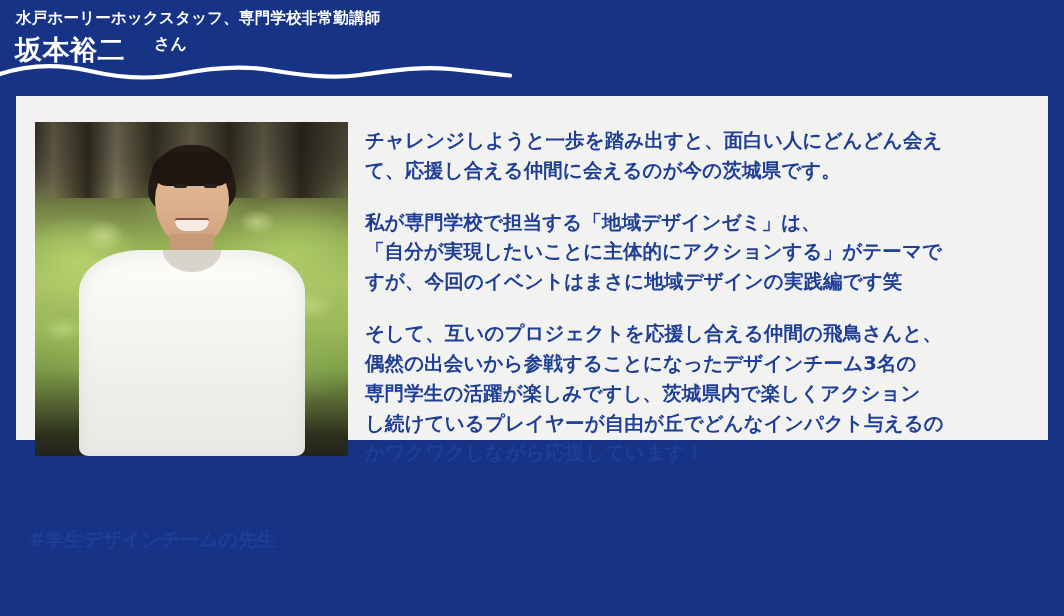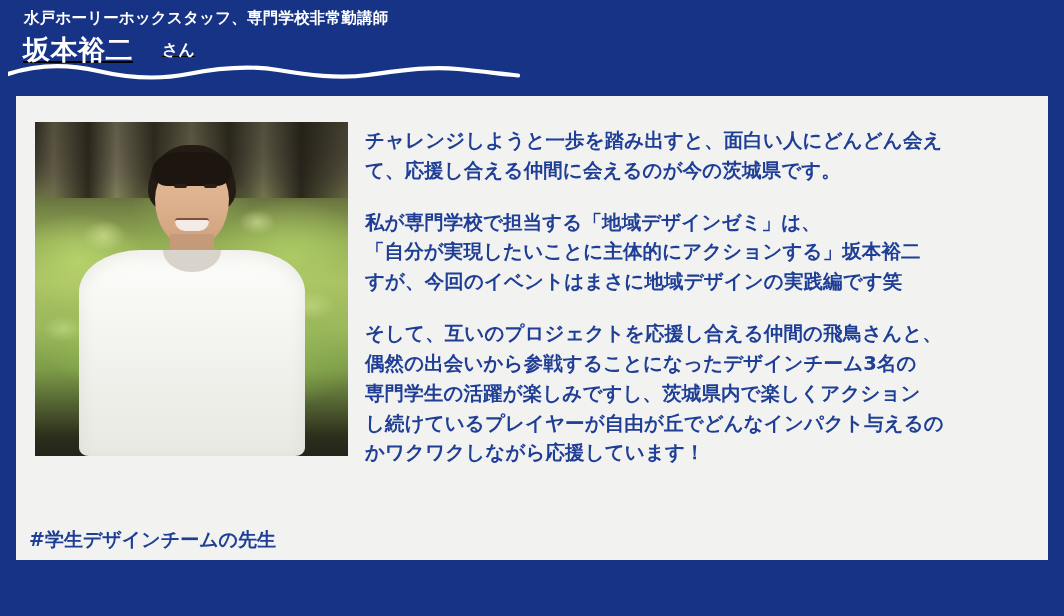--- a/index.html
+++ b/index.html
@@ -18,44 +18,43 @@
     position: relative;
     width: 1064px;
     height: 616px;
     background: #173386;
     box-sizing: border-box;
   }
 
   
   #header {
     position: absolute;
-    left: 8px;
+    left: 0;
     top: 0;
     width: 895px;
     height: 96px;
   }
   #header-role {
     position: absolute;
     left: 16px;
     top: 9px;
     color: #ffffff;
     font-size: 15.5px;
     font-weight: bold;
     letter-spacing: 0.2px;
     white-space: nowrap;
     line-height: 1.2;
   }
   #header-nameline {
     position: absolute;
     left: 15px;
     top: 35px;
     display: flex;
-    align-items: center;
+    align-items: flex-start;
     white-space: nowrap;
-    text-decoration: underline;
   }
   #header-name {
     color: #ffffff;
     font-size: 27px;
     font-weight: bold;
     letter-spacing: 0.5px;
     line-height: 1.1;
   }
   #header-honorific {
     color: #ffffff;
@@ -72,21 +71,21 @@
     height: 26px;
     pointer-events: none;
   }
 
   
   #card {
     position: absolute;
     left: 16px;
     top: 96px;
     width: 1032px;
-    height: 464px;
+    height: 344px;
     background: #f2f2f0;
     box-sizing: border-box;
   }
 
   #photo-frame {
     position: absolute;
     left: 19px;
     top: 26px;
     width: 313px;
     height: 334px;
@@ -291,21 +290,21 @@
       <div class="photo-layer" id="photo-mouth"></div>
       <div class="photo-layer" id="photo-neck"></div>
       <div class="photo-layer" id="photo-shirt"></div>
       <div class="photo-layer" id="photo-collar"></div>
     </div>
 
     <div id="body-text">
       <p class="para">チャレンジしようと一歩を踏み出すと、面白い人にどんどん会え
 て、応援し合える仲間に会えるのが今の茨城県です。</p>
       <p class="para">私が専門学校で担当する「地域デザインゼミ」は、
-「自分が実現したいことに主体的にアクションする」坂本裕二
+「自分が実現したいことに主体的にアクションする」がテーマで
 すが、今回のイベントはまさに地域デザインの実践編です笑</p>
       <p class="para">そして、互いのプロジェクトを応援し合える仲間の飛鳥さんと、
 偶然の出会いから参戦することになったデザインチーム3名の
 専門学生の活躍が楽しみですし、茨城県内で楽しくアクション
 し続けているプレイヤーが自由が丘でどんなインパクト与えるの
 かワクワクしながら応援しています！</p>
     </div>
 
     <div id="hashtags">
       <span class="hashtag">#学生デザインチームの先生</span>

